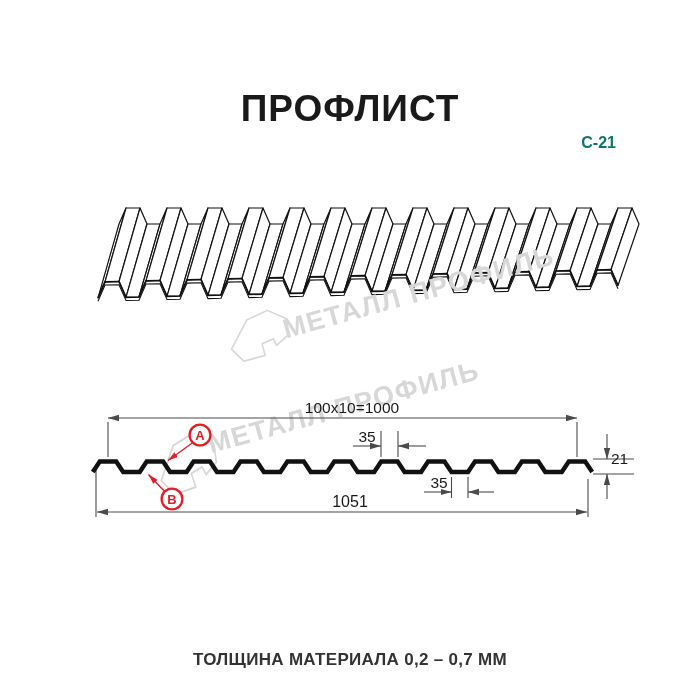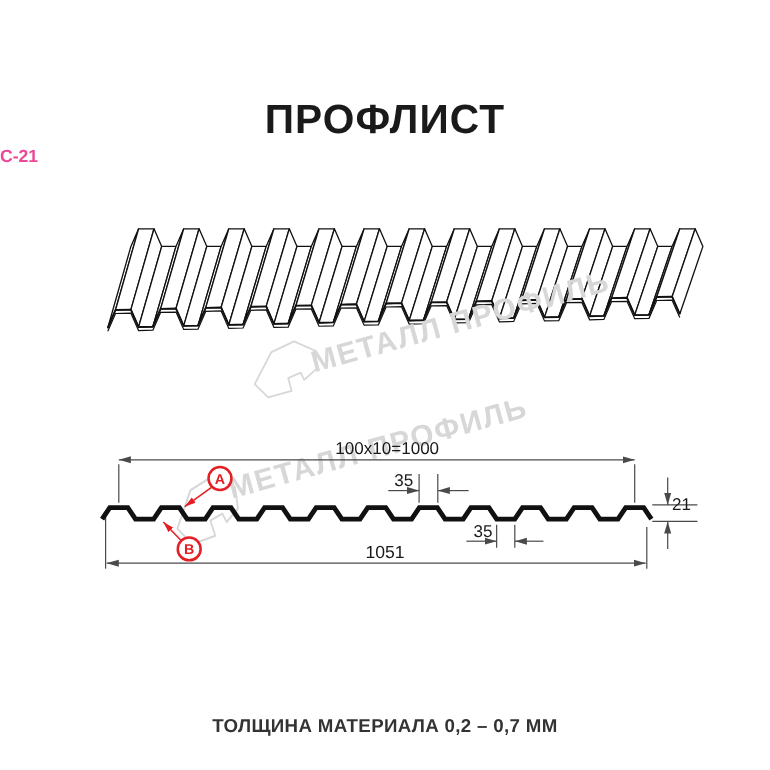--- a/index.html
+++ b/index.html
@@ -1,21 +1,21 @@
 <!DOCTYPE html>
 <html><head>
 <meta charset="utf-8">
 <style>
   html,body{margin:0;padding:0;background:#fff;}
   .stage{position:relative;width:700px;height:700px;background:#fff;overflow:hidden;
          font-family:"Liberation Sans", sans-serif;margin-top:36px;}
   .title{position:absolute;top:52px;left:0;width:700px;text-align:center;
          font-size:37px;font-weight:bold;letter-spacing:1px;color:#1a1a1a;}
-  .subtitle{position:absolute;top:98px;left:0;width:616px;text-align:left;
-         font-size:16px;font-weight:600;color:#ec4899;}
+  .subtitle{position:absolute;top:98px;left:0;width:616px;text-align:right;
+         font-size:16px;font-weight:600;color:#0f766e;}
   .footer{position:absolute;top:614px;left:0;width:700px;text-align:center;
          font-size:17px;font-weight:600;letter-spacing:.3px;color:#333;}
   svg.layer{position:absolute;left:0;top:0;width:700px;height:700px;}
   .dimtext{font-size:15.5px;fill:#1a1a1a;font-family:"Liberation Sans",sans-serif;}
   .wmtext{font-size:27px;font-weight:bold;letter-spacing:1.5px;font-family:"Liberation Sans",sans-serif;}
   .redlabel{font-size:13px;font-weight:bold;font-family:"Liberation Sans",sans-serif;}
 </style>
 </head>
 <body>
 

